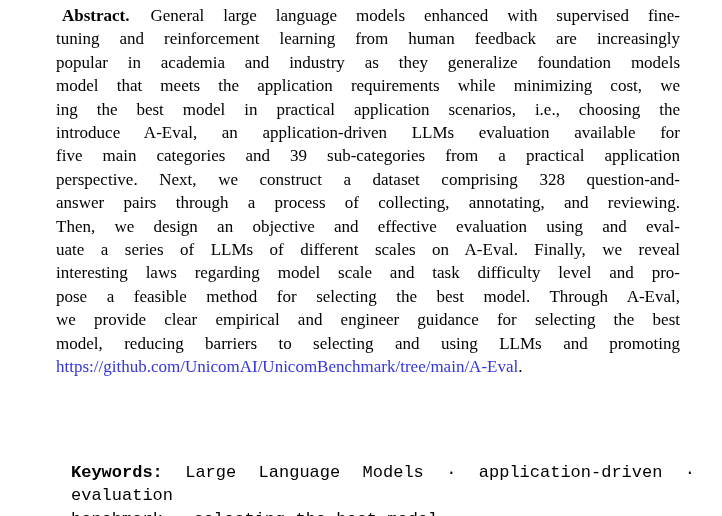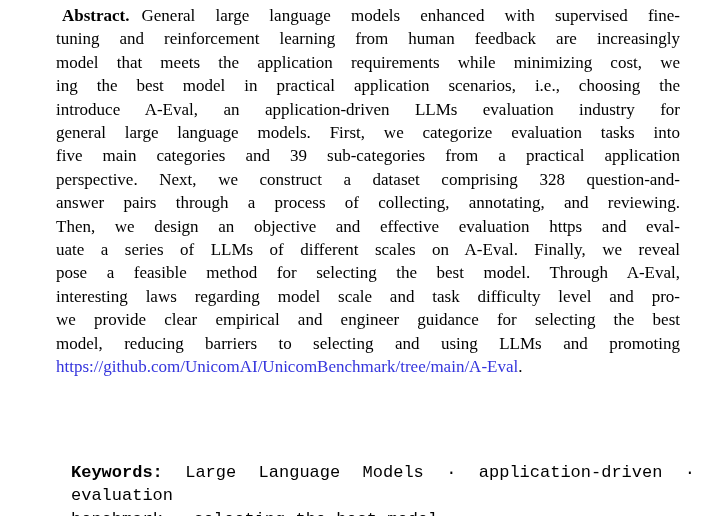--- a/index.html
+++ b/index.html
@@ -45,21 +45,21 @@
     text-indent: 6px;
   }
   .line.last {
     text-align: right;
     text-align-last: left;
   }
   .bold {
     font-weight: bold;
   }
   .abstract-label {
-    margin-right: 12px;
+    margin-right: 21px;
   }
   a.url-link {
     color: var(--link-color);
     text-decoration: none;
     cursor: pointer;
   }
   .kw-line2 {
     text-align: left;
     text-align-last: left;
   }
@@ -69,31 +69,31 @@
 
 <div class="page">
 
   <section class="abstract">
     <div class="line first">
       <span class="bold abstract-label">Abstract.</span><span>General large language models enhanced with supervised fine-</span>
     </div>
 
     <div>
         <div class="line">tuning and reinforcement learning from human feedback are increasingly</div>
+        <div class="line">popular in academia and industry as they generalize foundation models</div>
         <div class="line">model that meets the application requirements while minimizing cost, we</div>
         <div class="line">ing the best model in practical application scenarios, i.e., choosing the</div>
-        <div class="line">introduce A-Eval, an application-driven LLMs evaluation industry for</div>
-        <div class="line">general large language models. First, we categorize evaluation tasks into</div>
+        <div class="line">introduce A-Eval, an application-driven LLMs evaluation available for</div>
         <div class="line">five main categories and 39 sub-categories from a practical application</div>
         <div class="line">perspective. Next, we construct a dataset comprising 328 question-and-</div>
         <div class="line">answer pairs through a process of collecting, annotating, and reviewing.</div>
-        <div class="line">Then, we design an objective and effective evaluation https and eval-</div>
+        <div class="line">Then, we design an objective and effective evaluation using and eval-</div>
         <div class="line">uate a series of LLMs of different scales on A-Eval. Finally, we reveal</div>
+        <div class="line">interesting laws regarding model scale and task difficulty level and pro-</div>
         <div class="line">pose a feasible method for selecting the best model. Through A-Eval,</div>
-        <div class="line">interesting laws regarding model scale and task difficulty level and pro-</div>
         <div class="line">we provide clear empirical and engineer guidance for selecting the best</div>
         <div class="line">model, reducing barriers to selecting and using LLMs and promoting</div>
       </div>
 
     <div class="line last">
       <a class="url-link" href="#">https://github.com/UnicomAI/UnicomBenchmark/tree/main/A-Eval</a><span>.</span>
     </div>
   </section>
 
   <section class="keywords">

